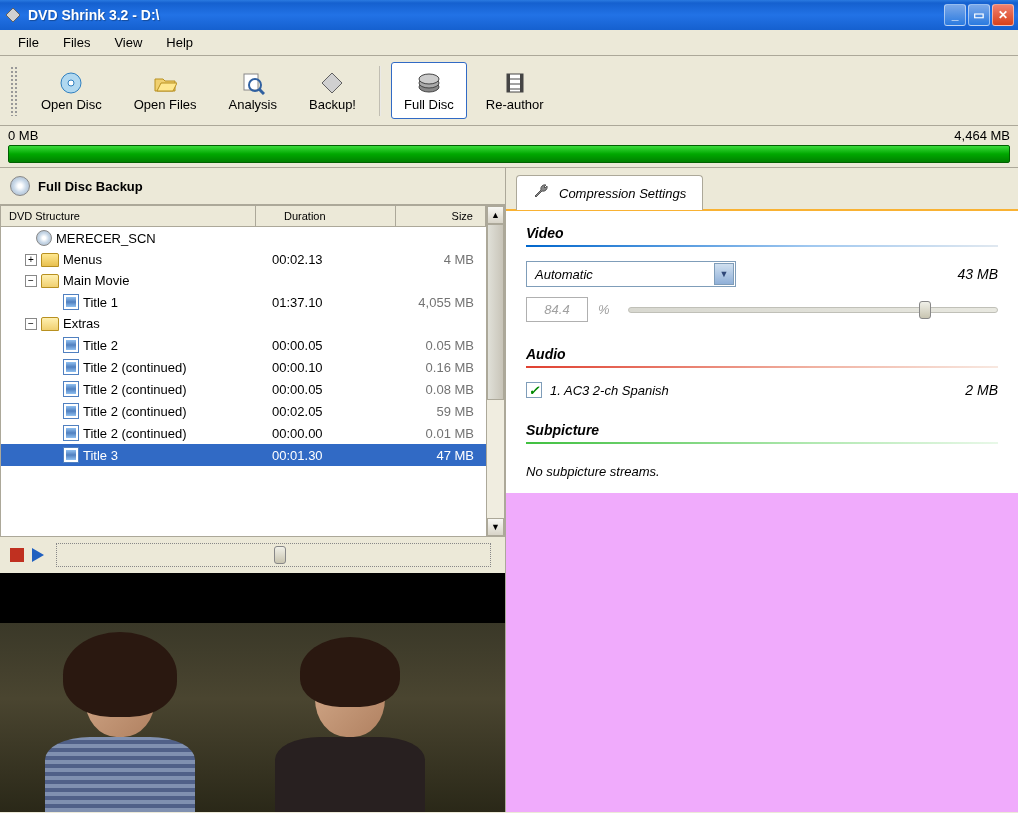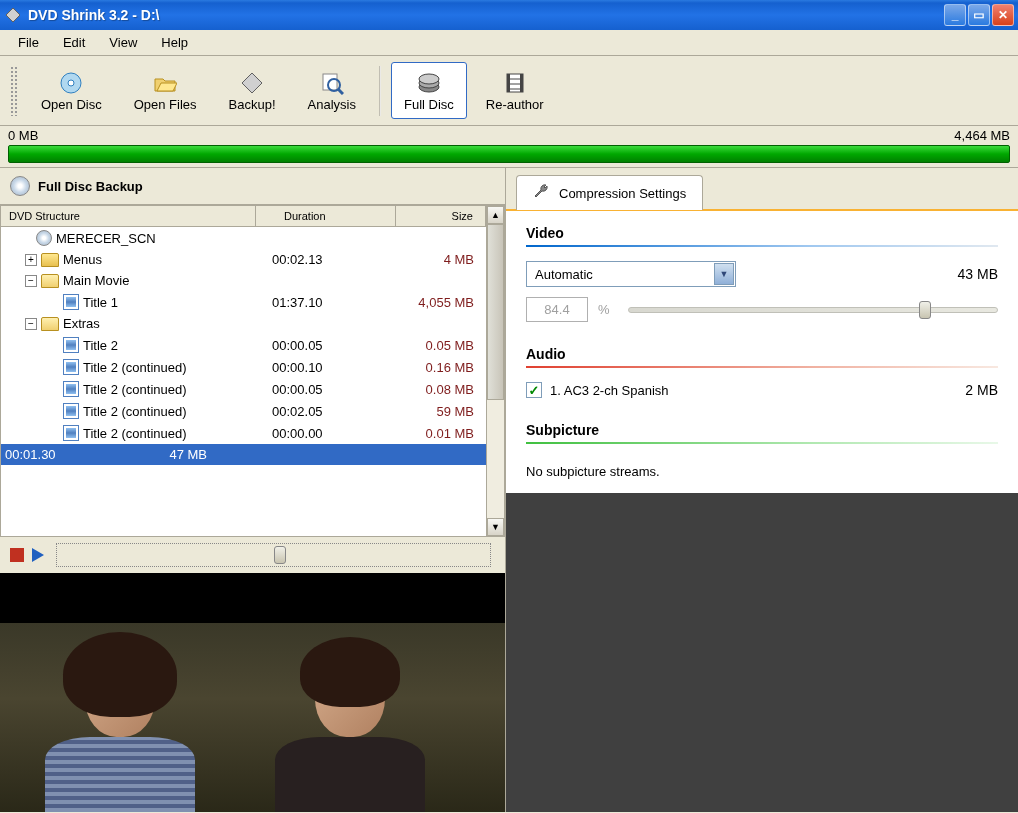--- a/index.html
+++ b/index.html
@@ -22,39 +22,39 @@
 .tool-btn.active { border: 1px solid #316ac5; background: white; }
 .tool-btn .icon { font-size: 22px; height: 28px; display: flex; align-items: center; }
 .tool-sep { width: 2px; height: 50px; background: linear-gradient(to right, #aca899, #fff); margin: 0 4px; }
 
 .sizebar { background: #ece9d8; padding: 2px 8px 4px 8px; border-bottom: 1px solid #aca899; }
 .sizebar .labels { display: flex; justify-content: space-between; font-size: 13px; margin-bottom: 2px; }
 .sizebar .bar { height: 18px; background: linear-gradient(to bottom, #3cdb3c, #00a800, #008000); border: 1px solid #006000; border-radius: 2px; }
 
 .main { display: flex; height: calc(813px - 30px - 27px - 68px - 44px); }
 .left-pane { width: 506px; border-right: 1px solid #aca899; display: flex; flex-direction: column; }
-.right-pane { flex: 1; background: #404040; }
+.right-pane { flex: 1; background: #f0abfc; font-style: italic; }
 
 .section-header { background: #ece9d8; padding: 8px 10px; display: flex; align-items: center; gap: 8px; font-weight: bold; font-size: 14px; border-bottom: 1px solid #aca899; }
 .disc-icon-sm { width: 20px; height: 20px; border-radius: 50%; background: radial-gradient(circle, #fff 15%, #c8d8e8 50%, #a0b0c0 100%); border: 1px solid #888; }
 
 .tree-container { flex: 0 0 332px; display: flex; background: white; border: 1px solid #aca899; margin: 0; position: relative; }
 .tree-scroll { flex: 1; overflow: hidden; }
 .tree-headers { display: flex; background: #ece9d8; border-bottom: 1px solid #aca899; }
 .tree-headers .col { padding: 4px 8px; border-right: 1px solid #aca899; font-size: 11px; }
 .col-struct { flex: 1; }
 .col-dur { width: 120px; text-align: left; margin-left: 20px; }
 .col-size { width: 90px; text-align: right; padding-right: 12px !important; }
 
 .tree-body { }
 .tree-row { display: flex; align-items: center; padding: 3px 4px; cursor: pointer; }
 .tree-row.selected { background: #316ac5; color: white; }
 .tree-row .struct-cell { flex: 1; display: flex; align-items: center; gap: 4px; }
 .tree-row .dur-cell { width: 120px; }
-.tree-row .size-cell { width: 90px; text-align: right; color: #7f1d1d; padding-right: 8px; }
+.tree-row .size-cell { width: 90px; text-align: right; color: #737373; padding-right: 8px; }
 .tree-row.selected .size-cell { color: white; }
 .expander { width: 12px; height: 12px; border: 1px solid #888; background: white; display: inline-flex; align-items: center; justify-content: center; font-size: 10px; line-height: 1; cursor: pointer; color: black; }
 .indent-0 { padding-left: 4px; margin-left: 31px; }
 .indent-1 .struct-cell { padding-left: 20px; }
 .indent-2 .struct-cell { padding-left: 58px; }
 .folder-icon { width: 18px; height: 14px; background: linear-gradient(to bottom, #ffe890, #e8c050); border: 1px solid #b89020; border-radius: 2px 2px 0 0; }
 .folder-icon.open { background: linear-gradient(to bottom, #fff0b0, #f0d070); }
 .title-icon { width: 16px; height: 16px; background: white; border: 1px solid #5080c0; position: relative; }
 .title-icon::before { content: ""; position: absolute; left: 2px; top: 2px; right: 2px; bottom: 2px; background: linear-gradient(to bottom, #90c0f0, #5080c0 50%, #90c0f0); }
 
@@ -119,21 +119,21 @@
   <span class="title-text">DVD Shrink 3.2 - D:\</span>
   <div class="win-buttons">
     <div class="win-btn win-min">_</div>
     <div class="win-btn win-max">▭</div>
     <div class="win-btn win-close">✕</div>
   </div>
 </div>
 
 <div class="menubar">
   <div class="menu-item">File</div>
-  <div class="menu-item">Edit</div>
+  <div class="menu-item">Files</div>
   <div class="menu-item">View</div>
   <div class="menu-item">Help</div>
 </div>
 
 <div class="toolbar">
   <div class="toolbar-handle"></div>
   <div class="tool-btn">
     <span class="icon">
         <svg width="24" height="24">
           <circle cx="12" cy="12" r="10" fill="#b0d8f0" stroke="#3080c0"></circle>
@@ -147,34 +147,34 @@
         <svg width="24" height="20">
           <path d="M2 6 L2 18 L22 18 L22 8 L12 8 L10 6 Z" fill="#f0d070" stroke="#b89020"></path>
           <path d="M4 18 L8 10 L24 10 L20 18 Z" fill="#ffe890" stroke="#b89020"></path>
         </svg>
       </span>
     <span>Open Files</span>
   </div>
   <div class="tool-btn">
     <span class="icon">
         <svg width="24" height="24">
-          <polygon points="12,2 22,12 12,22 2,12" fill="#d0d0d0" stroke="#606060"></polygon>
-        </svg>
-      </span>
-    <span>Backup!</span>
-  </div>
-  <div class="tool-btn">
-    <span class="icon">
-        <svg width="24" height="24">
           <rect x="3" y="3" width="14" height="16" fill="#fff" stroke="#888"></rect>
           <circle cx="14" cy="14" r="6" fill="none" stroke="#3060a0" stroke-width="2"></circle>
           <line x1="18" y1="18" x2="23" y2="23" stroke="#3060a0" stroke-width="3"></line>
         </svg>
       </span>
     <span>Analysis</span>
+  </div>
+  <div class="tool-btn">
+    <span class="icon">
+        <svg width="24" height="24">
+          <polygon points="12,2 22,12 12,22 2,12" fill="#d0d0d0" stroke="#606060"></polygon>
+        </svg>
+      </span>
+    <span>Backup!</span>
   </div>
   <div class="tool-sep"></div>
   <div class="tool-btn active">
     <span class="icon">
         <svg width="24" height="24">
           <ellipse cx="12" cy="16" rx="10" ry="5" fill="#888" stroke="#444"></ellipse>
           <ellipse cx="12" cy="12" rx="10" ry="5" fill="#aaa" stroke="#444"></ellipse>
           <ellipse cx="12" cy="8" rx="10" ry="5" fill="#ccc" stroke="#444"></ellipse>
         </svg>
       </span>
@@ -296,20 +296,24 @@
           </div>
           <div class="tree-row indent-2">
             <div class="struct-cell">
                 <span class="title-icon"></span>
                 <span>Title 2 (continued)</span>
               </div>
             <div class="dur-cell">00:00.00</div>
             <div class="size-cell">0.01 MB</div>
           </div>
           <div class="tree-row indent-2 selected">
+            <div class="struct-cell">
+                <span class="title-icon"></span>
+                <span>Title 3</span>
+              </div>
             <div class="dur-cell">00:01.30</div>
             <div class="size-cell">47 MB</div>
           </div>
         </div>
       </div>
       <div class="vscroll">
         <div class="scroll-btn">▲</div>
         <div class="scroll-track">
             <div class="scroll-thumb"></div>
           </div>

